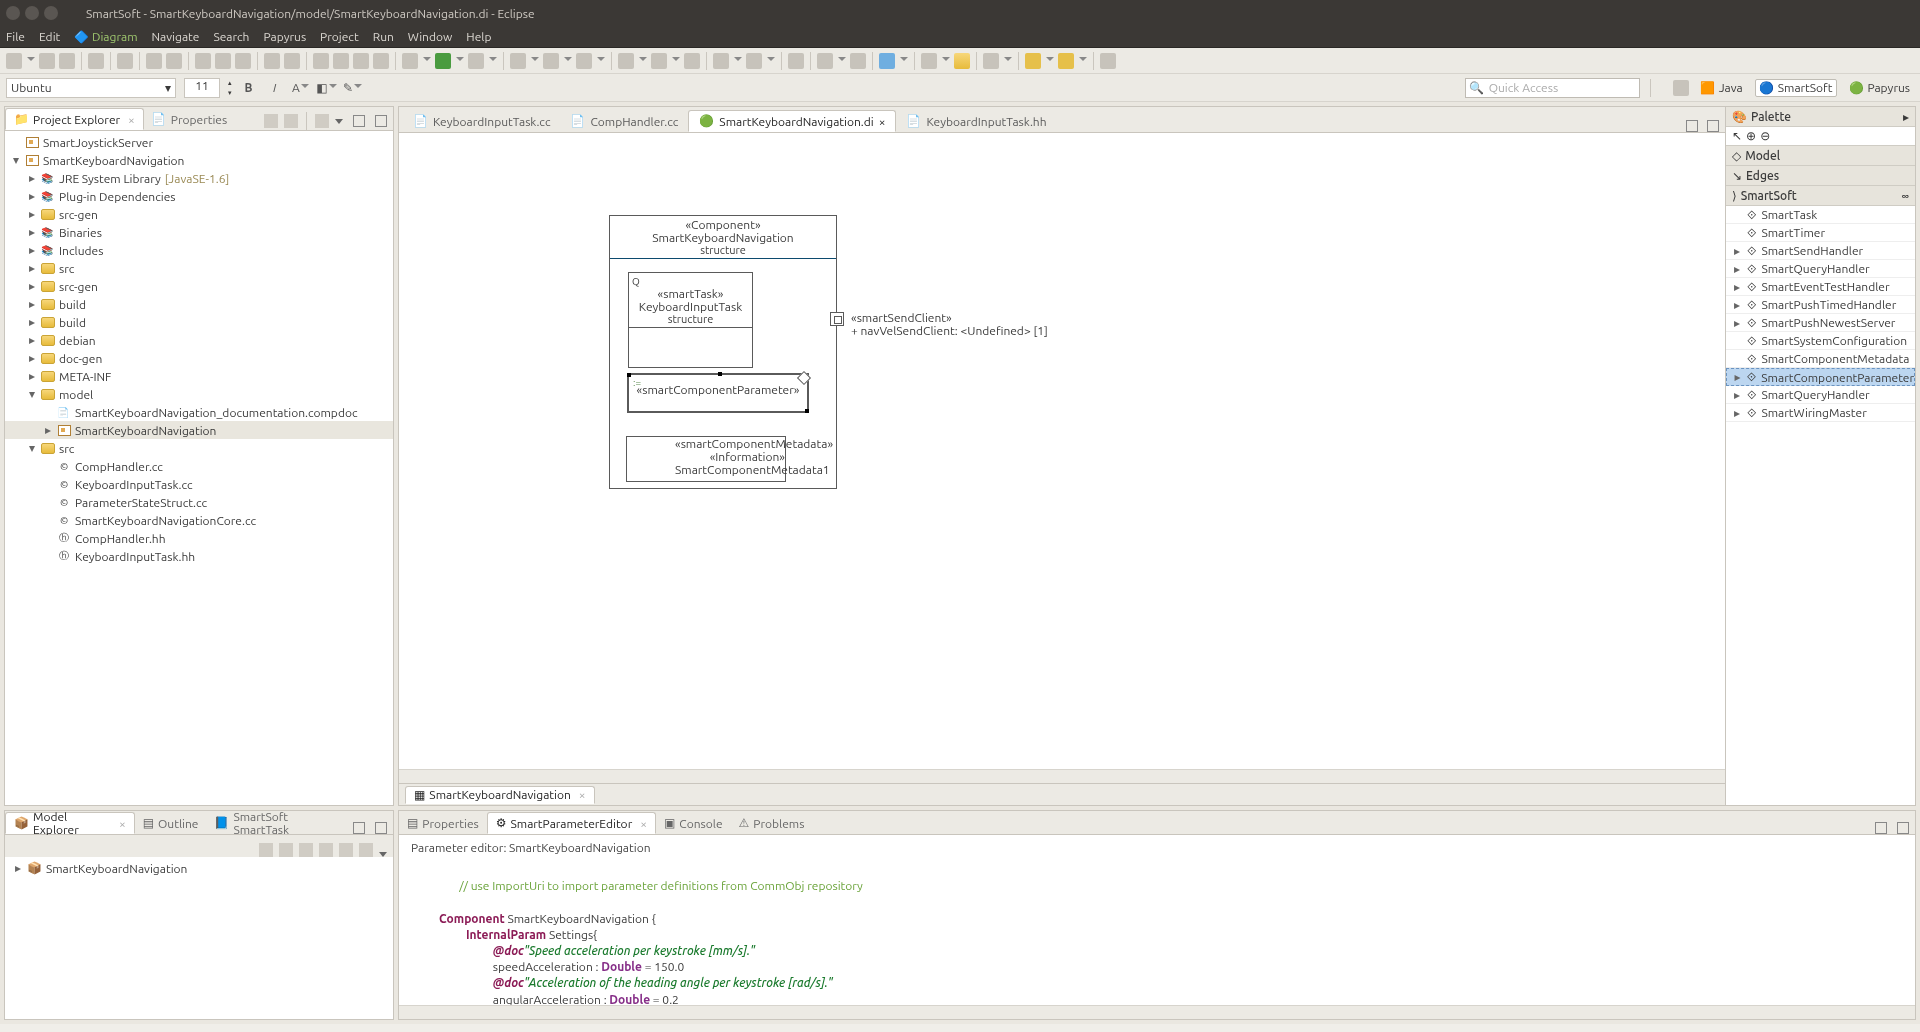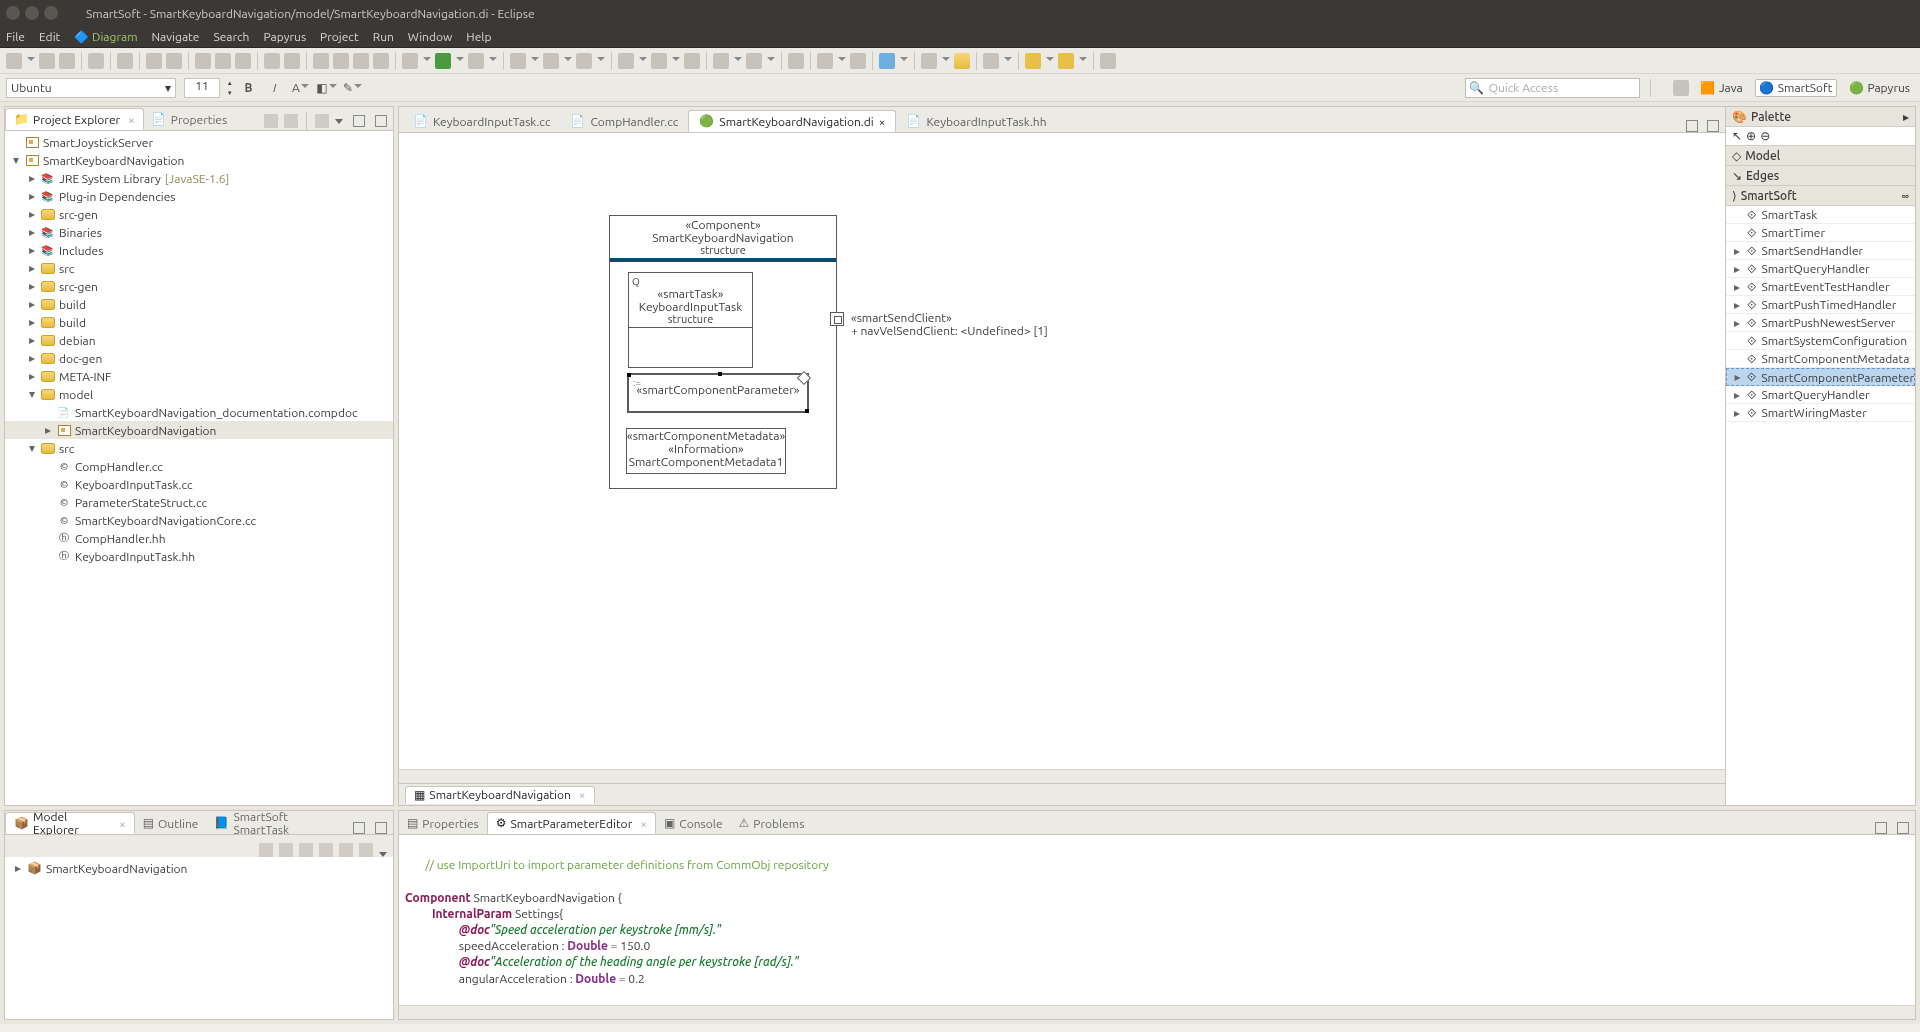--- a/index.html
+++ b/index.html
@@ -37,32 +37,32 @@
 .fld { color:#3a3a3a; }
 .icon-sm { width:14px; height:14px; display:inline-flex; align-items:center; justify-content:center; font-size:10px; }
 .icon-folder { background:linear-gradient(#f7d77a,#e7bb3b); border:1px solid #caa436; border-radius:2px; width:14px; height:11px;}
 .icon-project { background:#fff; border:1px solid #b07f35; width:13px; height:11px; position:relative; }
 .icon-project::after{content:""; position:absolute; left:2px; top:2px; width:4px; height:4px; background:#e1a953;}
 .editor-tabs { height:26px; display:flex; align-items:flex-end; background:#eceae4; border-bottom:1px solid #c9c5bd; padding-left:4px; }
 .editor-tab { height:22px; padding:3px 10px; display:flex; align-items:center; gap:5px; color:#5a5a5a; border-top-left-radius:3px; border-top-right-radius:3px; }
 .editor-tab.active { background:#fff; border:1px solid #c9c5bd; border-bottom:1px solid #fff; color:#222; }
 .editor-canvas { flex:1; background:#fff; position:relative; overflow:auto; }
 .uml-comp { position:absolute; border:1px solid #5a5a5a; background:#fff; }
-.uml-title { text-align:center; border-bottom:4px solid #0c4a6e; padding:2px 4px; }
+.uml-title { text-align:center; border-bottom:1px solid #0c4a6e; padding:2px 4px; }
 .uml-inner { position:absolute; border:1px solid #5a5a5a; }
 .port { position:absolute; width:14px; height:14px; border:1px solid #5a5a5a; background:#fff; }
 .port::after{content:""; position:absolute; left:3px; top:3px; width:6px; height:6px; border:1px solid #5a5a5a;}
 .scrollstub-h { height:14px; background:#eceae4; border-top:1px solid #d7d4cd;}
 .bottom-tabs { height:22px; display:flex; align-items:center; border-top:1px solid #c9c5bd; background:#eceae4; padding-left:6px; gap:6px;}
 .palette { width:190px; border-left:1px solid #c9c5bd; display:flex; flex-direction:column; }
 .pal-head { background:#e7e4dc; border-bottom:1px solid #cfccC4; height:20px; display:flex; align-items:center; padding:0 6px; font-weight:500; gap:4px; }
 .pal-row { height:18px; display:flex; align-items:center; padding-left:6px; gap:5px; border-bottom:1px solid #eee; }
 .pal-row.selected { background:#bcd6f0; border:1px dashed #6a93c0; }
 .pal-tool { display:flex; gap:4px; padding:2px 6px; border-bottom:1px solid #cfccC4; }
-.code { font-family: 'Ubuntu Mono', monospace; padding:4px 6px; white-space:pre; line-height:1.35; }
+.code { font-family: 'Ubuntu Mono', monospace; padding:4px 6px; white-space:pre; line-height:1.35;margin-left:34px; }
 .kw1 { color:#8b1a55; font-weight:bold; }
 .kw2 { color:#8b1a55; font-weight:bold; }
 .str { color:#1a7a2d; font-style:italic; font-weight:500;}
 .cmt { color:#6aa33a; }
 .typ { color:#862e88; font-weight:bold;}
 .min-max { width:12px; height:12px; border:1px solid #888; margin-left:4px; }
 .editor-right-icons{ margin-left:auto; display:flex; gap:5px; padding-right:6px;}
 </style>
 </head>
 <body>
@@ -389,21 +389,21 @@
 
            <div class="uml-inner" style="left:18px; top:158px; width:180px; height:38px; box-shadow:0 0 0 1px #5a5a5a;">
               <div style="position:absolute; right:-2px; top:-2px; width:10px; height:10px; border:1px solid #5a5a5a; background:#fff;transform:rotate(45deg)"></div>
               <div style="position:absolute; right:-2px; bottom:-2px; width:4px; height:4px; background:#000"></div>
               <div style="position:absolute; left:-2px; top:-2px; width:4px; height:4px; background:#000"></div>
               <div style="position:absolute; left:50%; top:-3px; width:4px; height:4px; background:#000"></div>
               <div style="text-align:center; padding-top:8px;">«smartComponentParameter»</div>
               <div style="position:absolute; left:4px; top:2px; color:#5a8c4f; font-size:10px">:=</div>
            </div>
 
-           <div class="uml-inner" style="left:16px; top:212px; width:160px; height:46px; text-align:center;">
+           <div class="uml-inner" style="left:16px; top:220px; width:160px; height:46px; text-align:right;padding-left:48px;">
              <div>«smartComponentMetadata»</div>
              <div>«Information»</div>
              <div>SmartComponentMetadata1</div>
            </div>
 
            <div class="port" style="right:-8px; top:96px;"></div>
         </div>
         <div style="position:absolute; left:452px; top:178px;">
            <div>«smartSendClient»</div>
            <div>+ navVelSendClient: &lt;Undefined&gt; [1]</div>
@@ -523,20 +523,21 @@
       <div class="tab">▤ <span>Properties</span></div>
       <div class="tab active">⚙ <span>SmartParameterEditor</span><span class="close-x">×</span></div>
       <div class="tab">▣ <span>Console</span></div>
       <div class="tab">⚠ <span>Problems</span></div>
       <div class="panel-toolbar">
         <span class="min-max"></span>
         <span class="min-max"></span>
       </div>
     </div>
     <div class="panel-body">
+      <div style="padding:4px 12px; color:#444;">Parameter editor: SmartKeyboardNavigation</div>
       <div class="code">
    <span class="cmt">// use ImportUri to import parameter definitions from CommObj repository</span>
 
 <span class="kw1">Component</span><span> SmartKeyboardNavigation {</span>
     <span class="kw2">InternalParam</span><span> Settings{</span>
         <span class="str"><span class="kw2">@doc</span><span>"Speed acceleration per keystroke [mm/s]."</span></span>
         <span>speedAcceleration : </span><span class="typ">Double</span><span> = 150.0</span>
         <span class="str"><span class="kw2">@doc</span><span>"Acceleration of the heading angle per keystroke [rad/s]."</span></span>
         <span>angularAcceleration : </span><span class="typ">Double</span><span> = 0.2</span>
 

